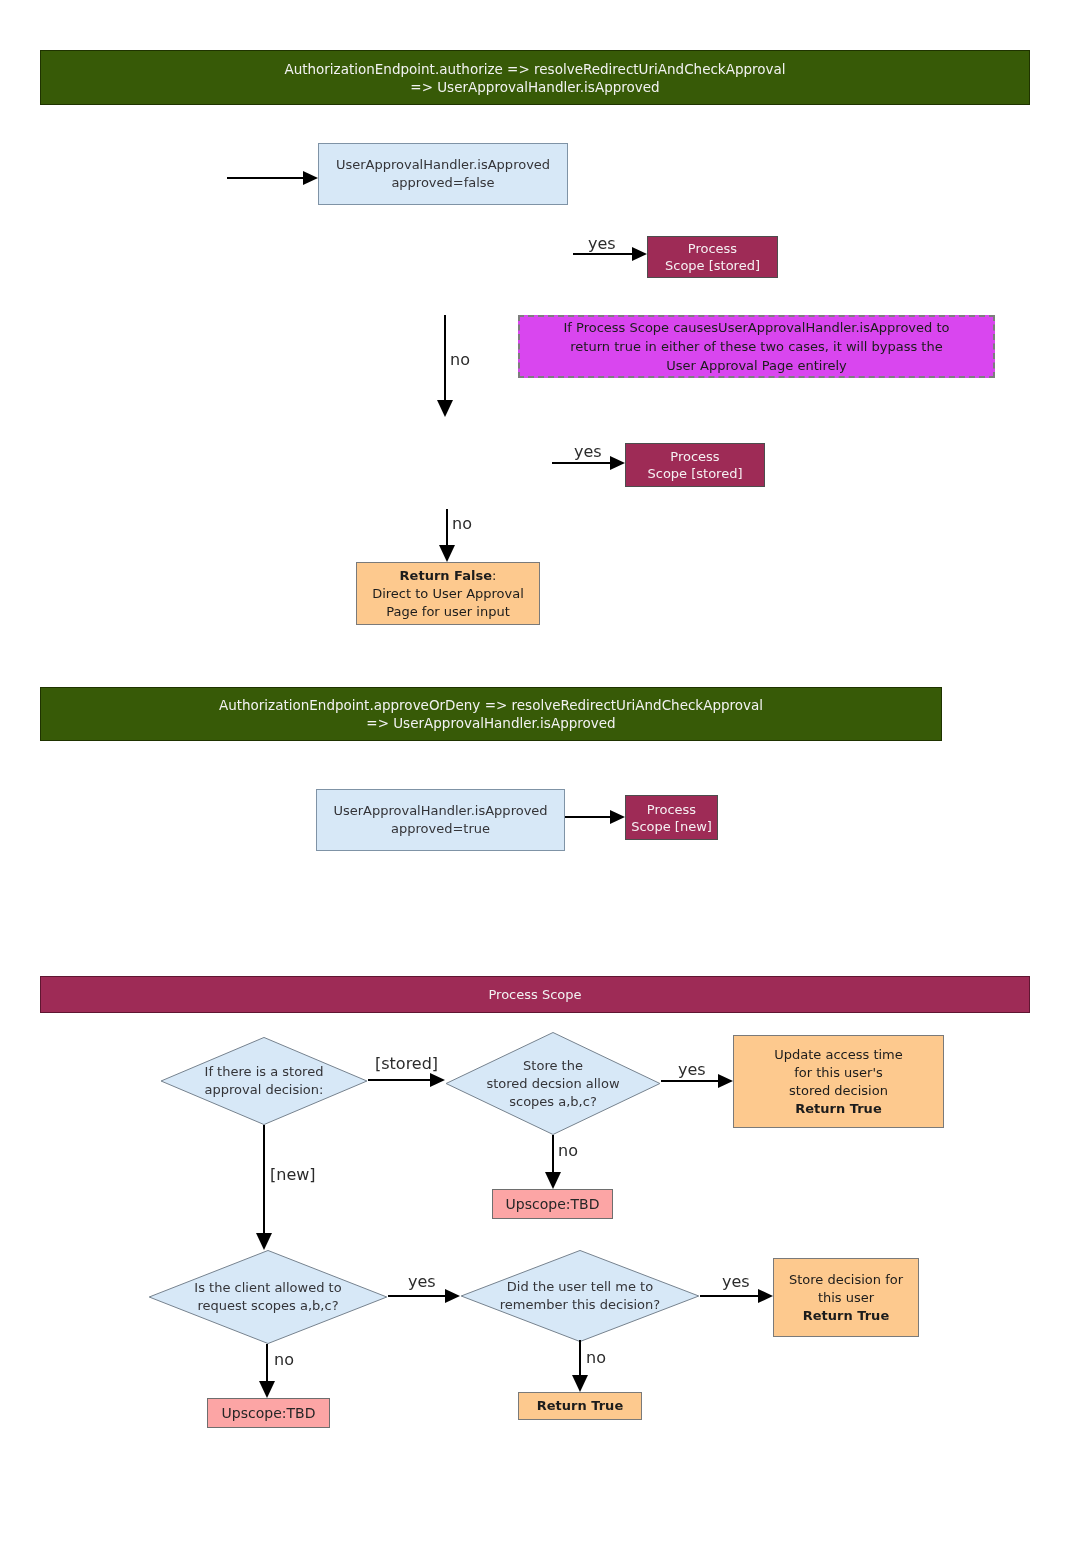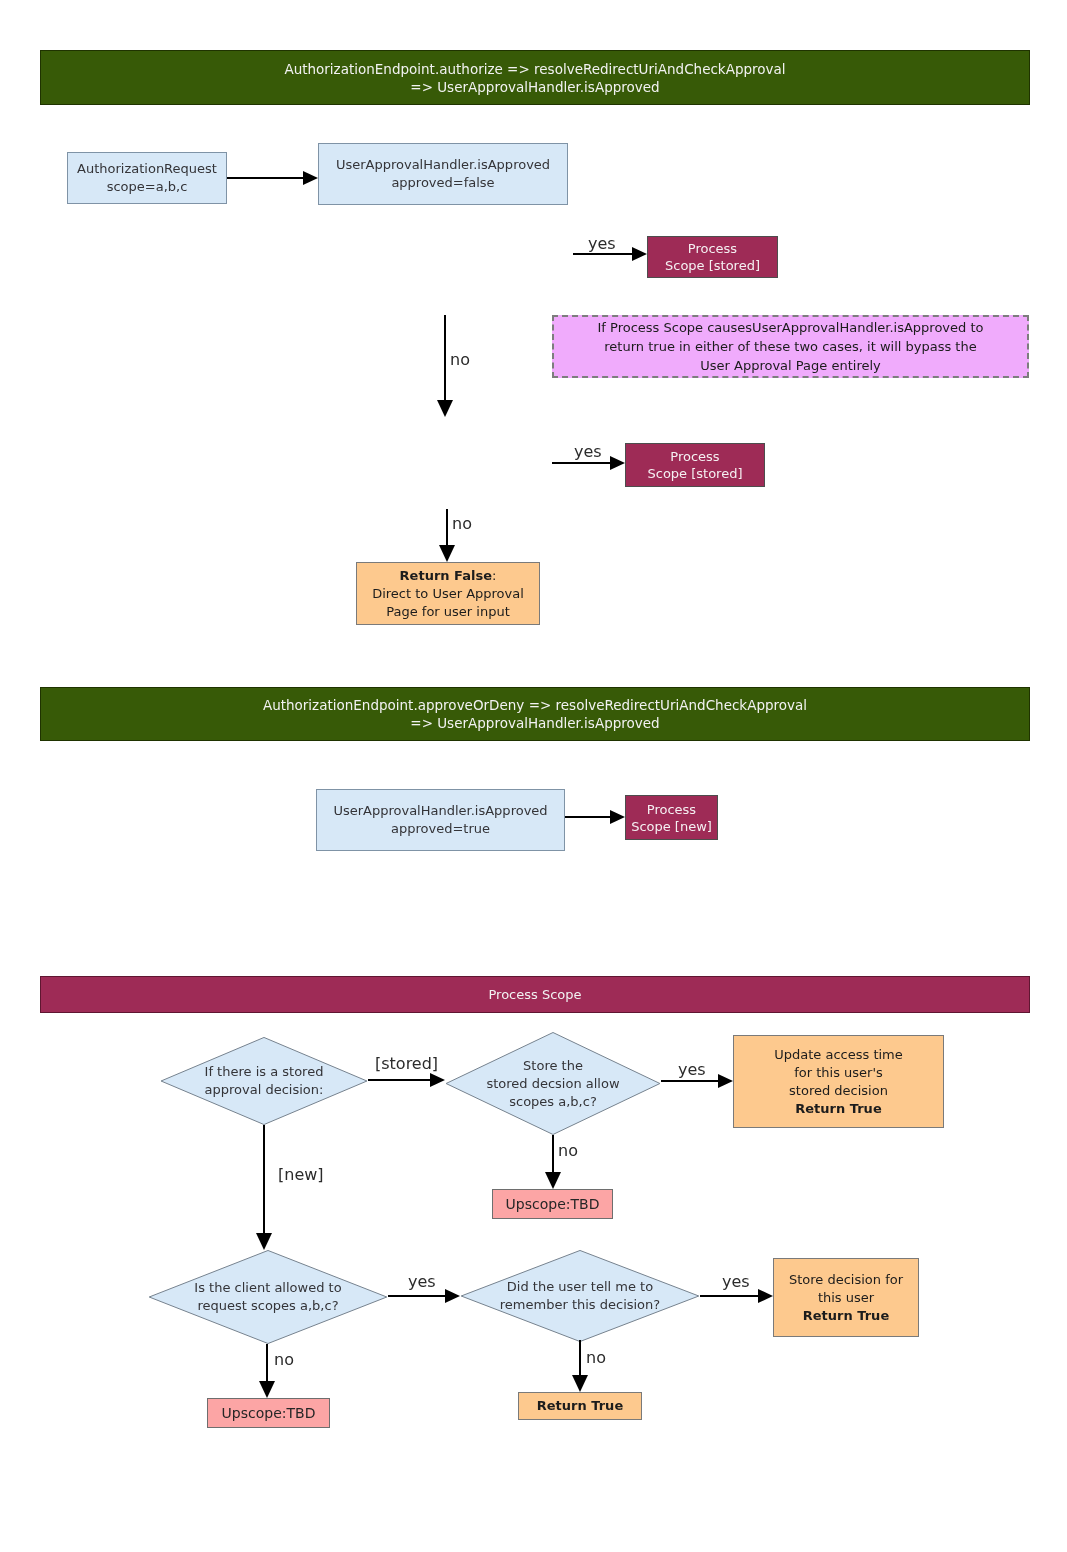--- a/index.html
+++ b/index.html
@@ -11,23 +11,23 @@
          text-align:center;line-height:18px;font-size:13.5px;}
   .banner-red{background:#9e2b56;border:1px solid #5f1631;color:#f2f2f2;
          display:flex;align-items:center;justify-content:center;text-align:center;
          line-height:16px;font-size:13px;}
   .box{display:flex;flex-direction:column;align-items:center;justify-content:center;
        text-align:center;line-height:18px;}
   .blue{background:#d7e8f7;border:1px solid #7f93a6;}
   .maroon{background:#9e2b56;border:1px solid #4d4d4d;color:#f5f0f2;}
   .orange{background:#fdc98e;border:1px solid #7a7a7a;color:#1c1c1c;}
   .greenbox{background:#fca5a5;border:1px solid #6e6e6e;color:#262626;font-size:14px;}
-  .note{background:#f0abfc;border:2px dashed #7d7d7d;color:#1c1c1c;
+  .note{background:#d946ef;border:2px dashed #7d7d7d;color:#1c1c1c;
         display:flex;flex-direction:column;align-items:center;justify-content:center;
-        text-align:center;line-height:19px;margin-left:34px;}
+        text-align:center;line-height:19px;}
   .diamond{position:absolute;box-sizing:border-box;}
   .diamond svg{position:absolute;left:0;top:0;width:100%;height:100%;display:block;}
   .diamond polygon{fill:#d7e8f7;stroke:#76828e;stroke-width:1;vector-effect:non-scaling-stroke;}
   .dtext{position:absolute;left:0;top:0;width:100%;height:100%;
          display:flex;flex-direction:column;align-items:center;justify-content:center;
          text-align:center;line-height:18px;}
   .hline{position:absolute;height:2px;background:#000;}
   .vline{position:absolute;width:2px;background:#000;}
   .ah-r{position:absolute;width:0;height:0;border-top:7px solid transparent;
         border-bottom:7px solid transparent;border-left:15px solid #000;}
@@ -39,24 +39,20 @@
 </head>
 <body>
 
 <div id="stage">
 
   <div class="abs banner-green" style="left:40px;top:50px;width:990px;height:55px;">
     <div>AuthorizationEndpoint.authorize =&gt; resolveRedirectUriAndCheckApproval</div>
     <div>=&gt; UserApprovalHandler.isApproved</div>
   </div>
 
-  <div class="abs box blue" style="left:67px;top:152px;width:160px;height:52px;">
-    <div>AuthorizationRequest</div>
-    <div>scope=a,b,c</div>
-  </div>
 
   <div class="hline" style="left:227px;top:177px;width:76px;"></div>
   <div class="ah-r" style="left:303px;top:171px;"></div>
 
 
   <div class="abs box blue" style="left:318px;top:143px;width:250px;height:62px;">
     <div>UserApprovalHandler.isApproved</div>
     <div>approved=false</div>
   </div>
 
@@ -92,21 +88,21 @@
   <div class="lbl" style="left:452px;top:514px;">no</div>
   <div class="vline" style="left:446px;top:509px;height:36px;"></div>
   <div class="ah-d" style="left:439px;top:545px;"></div>
 
   <div class="abs box orange" style="left:356px;top:562px;width:184px;height:63px;">
     <div><span class="b">Return False</span><span>:</span></div>
     <div>Direct to User Approval</div>
     <div>Page for user input</div>
   </div>
 
-  <div class="abs banner-green" style="left:40px;top:687px;width:990px;height:54px;">
+  <div class="abs banner-green" style="left:40px;top:687px;width:902px;height:54px;">
     <div>AuthorizationEndpoint.approveOrDeny =&gt; resolveRedirectUriAndCheckApproval</div>
     <div>=&gt; UserApprovalHandler.isApproved</div>
   </div>
 
   <div class="abs box blue" style="left:316px;top:789px;width:249px;height:62px;">
     <div>UserApprovalHandler.isApproved</div>
     <div>approved=true</div>
   </div>
 
   <div class="hline" style="left:565px;top:816px;width:45px;"></div>
@@ -158,21 +154,21 @@
   </div>
 
   <div class="lbl" style="left:558px;top:1141px;">no</div>
   <div class="vline" style="left:552px;top:1135px;height:38px;"></div>
   <div class="ah-d" style="left:545px;top:1172px;"></div>
 
   <div class="abs box greenbox" style="left:492px;top:1189px;width:121px;height:30px;">
     <div>Upscope:TBD</div>
   </div>
 
-  <div class="lbl" style="left:270px;top:1165px;margin-left:8px;">[new]</div>
+  <div class="lbl" style="left:270px;top:1165px;">[new]</div>
   <div class="vline" style="left:263px;top:1125px;height:108px;"></div>
   <div class="ah-d" style="left:256px;top:1233px;"></div>
 
   <div class="diamond" style="left:148px;top:1250px;width:240px;height:94px;">
     <svg viewBox="0 0 100 100" preserveAspectRatio="none">
         <polygon points="50,0.5 99.5,50 50,99.5 0.5,50"></polygon>
       </svg>
     <div class="dtext">
       <div>Is the client allowed to</div>
       <div>request scopes a,b,c?</div>

